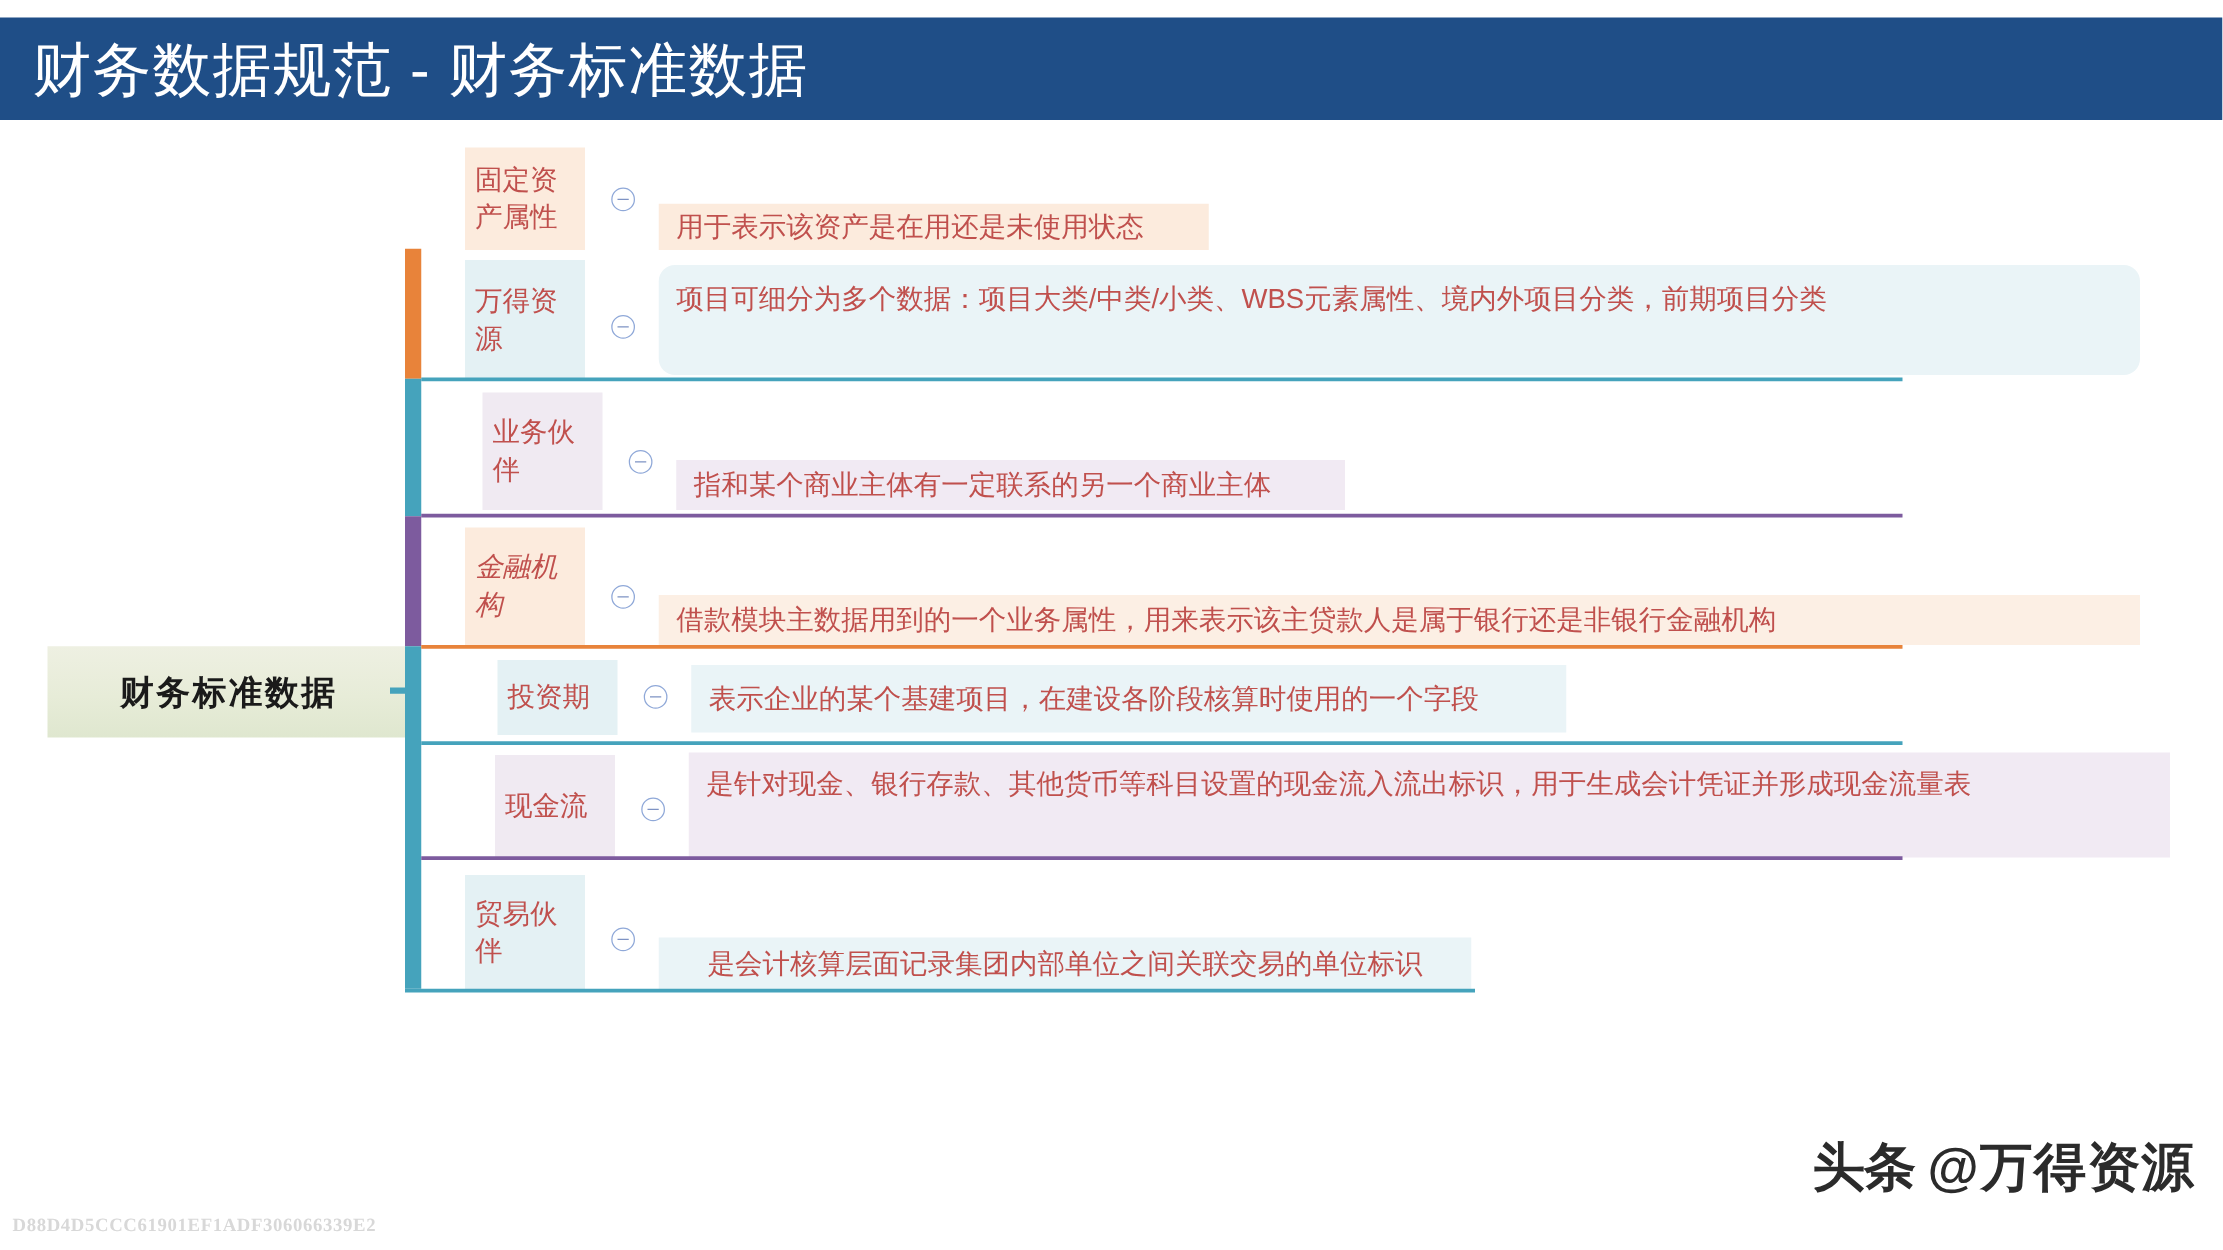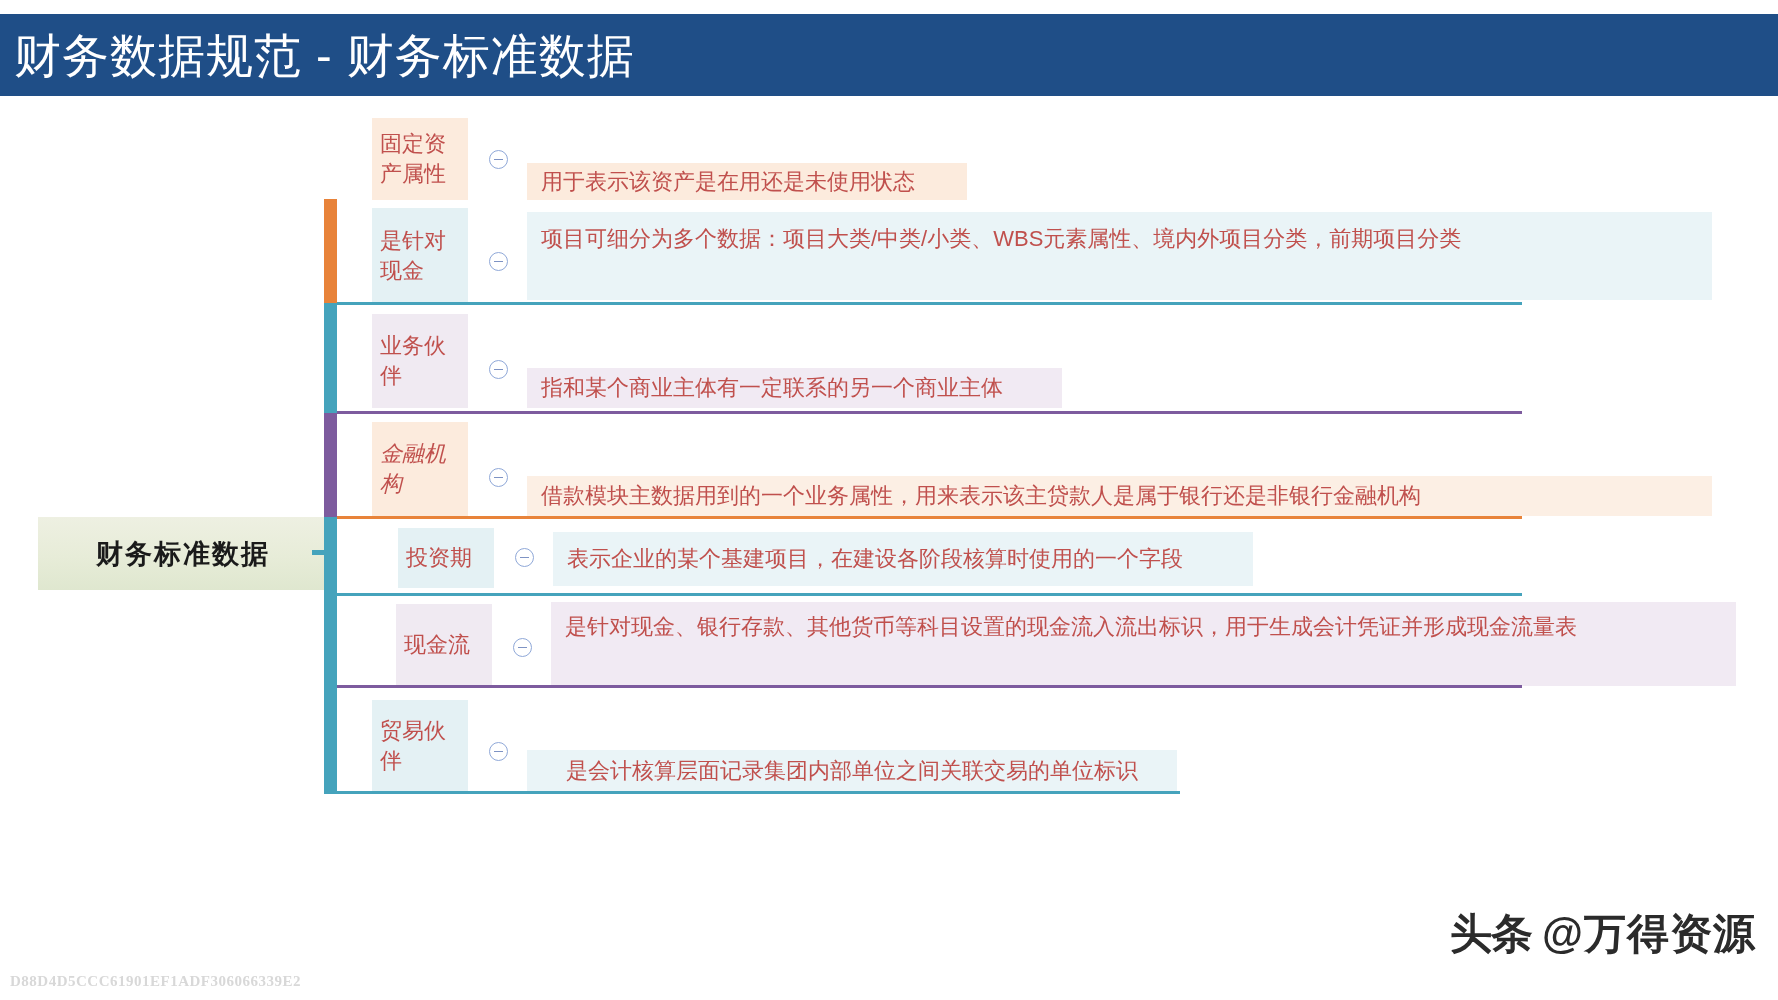--- a/index.html
+++ b/index.html
@@ -24,21 +24,21 @@
     height: 82px;
     background: #1F4E87;
     display: flex;
     align-items: center;
   }
   #title-text {
     color: #ffffff;
     font-size: 47px;
     line-height: 1;
     letter-spacing: 1px;
-    padding-left: 14px;
+    padding-left: 26px;
     white-space: nowrap;
   }
 
   
   #mindmap {
     position: absolute;
     left: 0;
     top: 96px;
     width: 1778px;
     height: 904px;
@@ -208,31 +208,31 @@
       <div class="toggle" style="left:152px;top:32px;"></div>
       <div class="desc" style="left:190px;top:45px;height:37px;width:440px;background:#FCEBDD;">
         <span class="desc-text">用于表示该资产是在用还是未使用状态</span>
       </div>
     </div>
   </div>
 
   <div class="row" style="top:108px;height:100px;width:1420px;">
     <div class="row-inner">
       <div class="chip" style="top:4px;height:96px;background:#E4F1F4;">
-        <span class="chip-text">是针对现金</span>
+        <span class="chip-text">万得资源</span>
       </div>
       <div class="toggle" style="left:152px;top:48px;"></div>
-      <div class="desc" style="left:190px;top:8px;height:88px;width:1185px;background:#EAF4F7;align-items:flex-start;padding-top:10px;">
+      <div class="desc" style="left:190px;top:8px;height:88px;width:1185px;background:#EAF4F7;align-items:flex-start;padding-top:10px;border-radius:13px;">
         <span class="desc-text">项目可细分为多个数据：项目大类/中类/小类、WBS元素属性、境内外项目分类，前期项目分类</span>
       </div>
     </div>
   </div>
   <div class="rule" style="left:337px;top:206px;width:1185px;background:#45A3BC;"></div>
 
-  <div class="row" style="top:214px;height:100px;width:1420px;">
+  <div class="row" style="top:214px;height:100px;width:1420px;margin-left:14px;">
     <div class="row-inner">
       <div class="chip" style="top:4px;height:94px;background:#F0EAF2;">
         <span class="chip-text">业务伙伴</span>
       </div>
       <div class="toggle" style="left:152px;top:50px;"></div>
       <div class="desc" style="left:190px;top:58px;height:40px;width:535px;background:#F1EAF3;">
         <span class="desc-text">指和某个商业主体有一定联系的另一个商业主体</span>
       </div>
     </div>
   </div>

